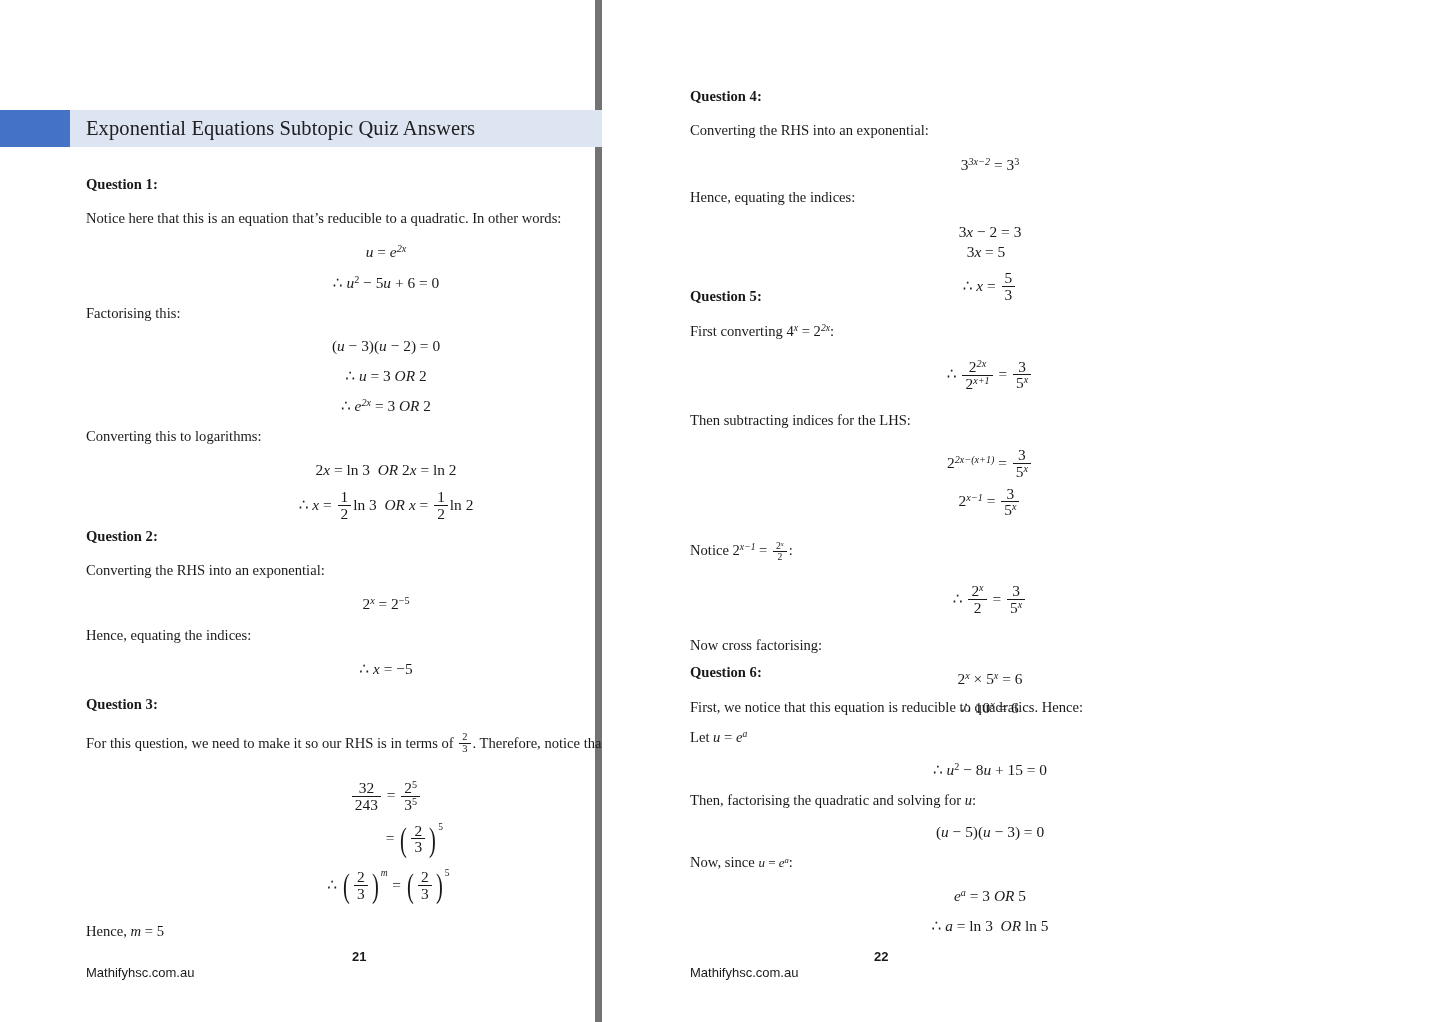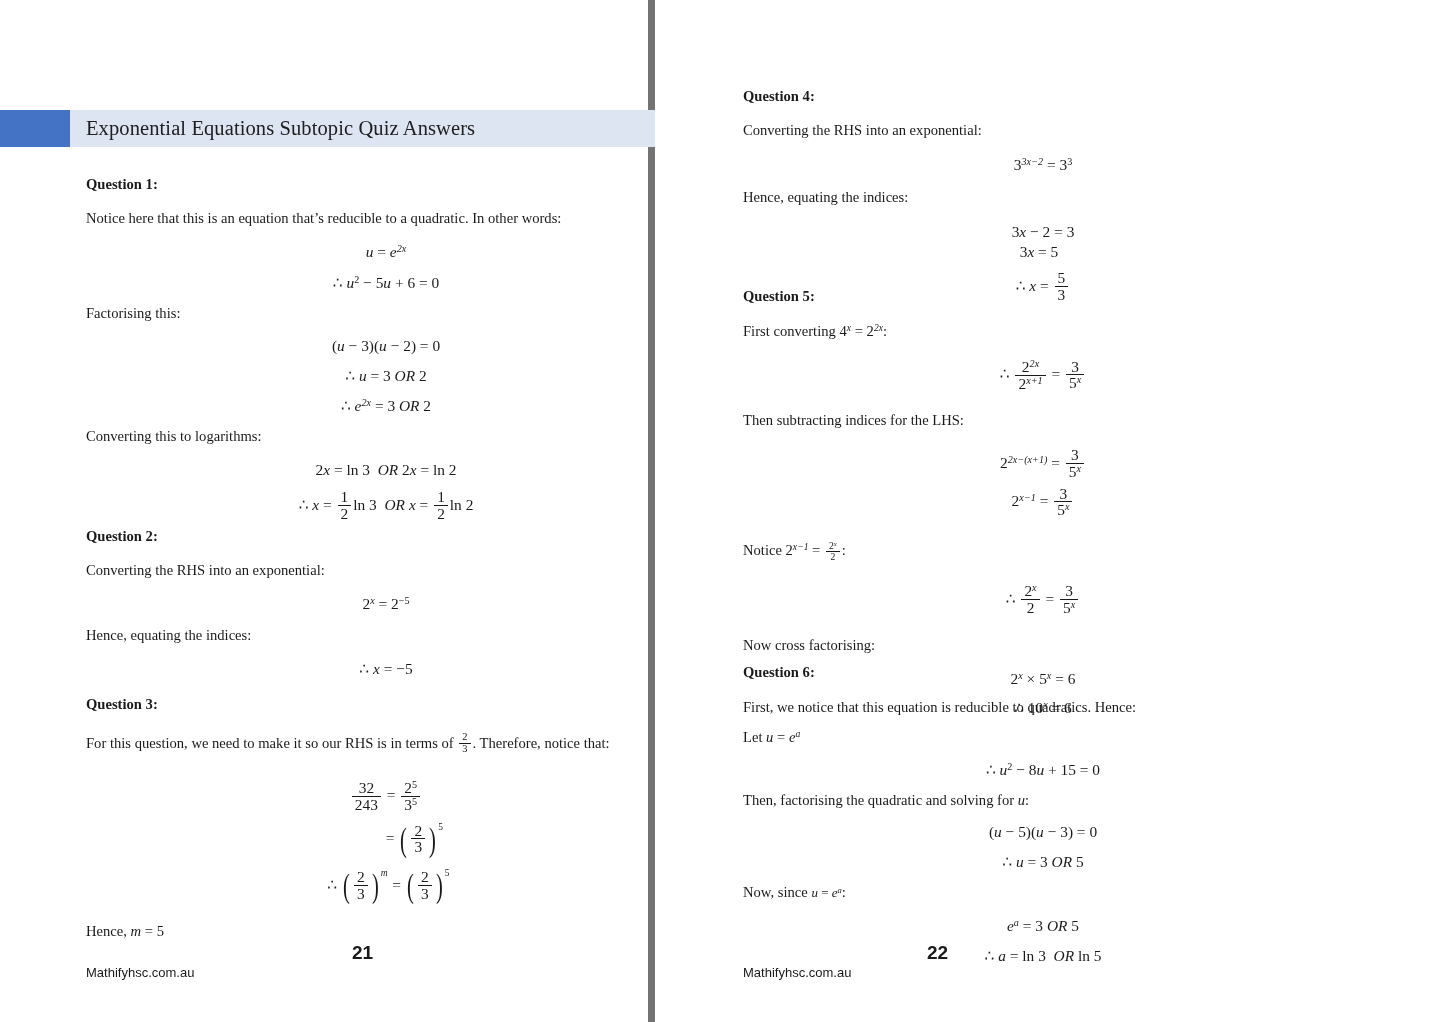--- a/index.html
+++ b/index.html
@@ -12,21 +12,21 @@
     height: 1022px;
     position: relative;
     font-family: "Liberation Serif", serif;
     color: #1a1a1a;
     overflow: hidden;
   }
 
   
   #spread { position: absolute; inset: 0; display: flex; }
   .page { position: relative; height: 1022px; background: #fff; }
-  .page.left  { width: 648px; }
+  .page.left  { width: 595px; }
   .gutter { width: 7px; background: #737373; height: 1022px; flex: 0 0 7px; }
   .page.right { width: 719px; }
 
   
   .banner-wrap {
     position: absolute;
     left: 0; top: 110px;
     width: 719px; height: 37px;
     display: flex; align-items: stretch;
   }
@@ -126,21 +126,21 @@
     bottom: 42px;
     font-family: "Liberation Sans", sans-serif;
     font-size: 13px;
     color: #1a1a1a;
   }
   .page.right .footer-site { left: 88px; }
   .footer-page {
     position: absolute;
     bottom: 58px;
     font-family: "Liberation Sans", sans-serif;
-    font-size: 19px;
+    font-size: 13px;
     font-weight: bold;
     color: #1a1a1a;
   }
   .page.left  .footer-page { left: 352px; }
   .page.right .footer-page { left: 272px; }
 </style>
 </head>
 <body>
 
 <div id="spread">
@@ -363,23 +363,20 @@
       </div>
 
       <div class="para" style="margin-top:14px;">
         <span>Then, factorising the quadratic and solving for</span>
         <i>u</i><span>:</span>
       </div>
 
       <div class="math" style="margin-top:15px;">
         <span class="up">(</span><i>u</i> <span class="up">− 5)(</span><i>u</i> <span class="up">− 3) = 0</span>
       </div>
-      <div class="math" style="margin-top:12px;">
-        <span class="up">∴</span> <i>u</i> <span class="up">= 3</span> <i>OR</i> <span class="up">5</span>
-      </div>
 
       <div class="para" style="margin-top:14px;">
         <span>Now, since</span>
         <span class="math" style="font-size:13px; display:inline;">
           <i>u</i> <span class="up">=</span> <i>e</i><sup class="ex">a</sup></span><span>:</span>
       </div>
 
       <div class="math" style="margin-top:16px;">
         <i>e</i><sup class="ex">a</sup> <span class="up">= 3</span> <i>OR</i> <span class="up">5</span>
       </div>

